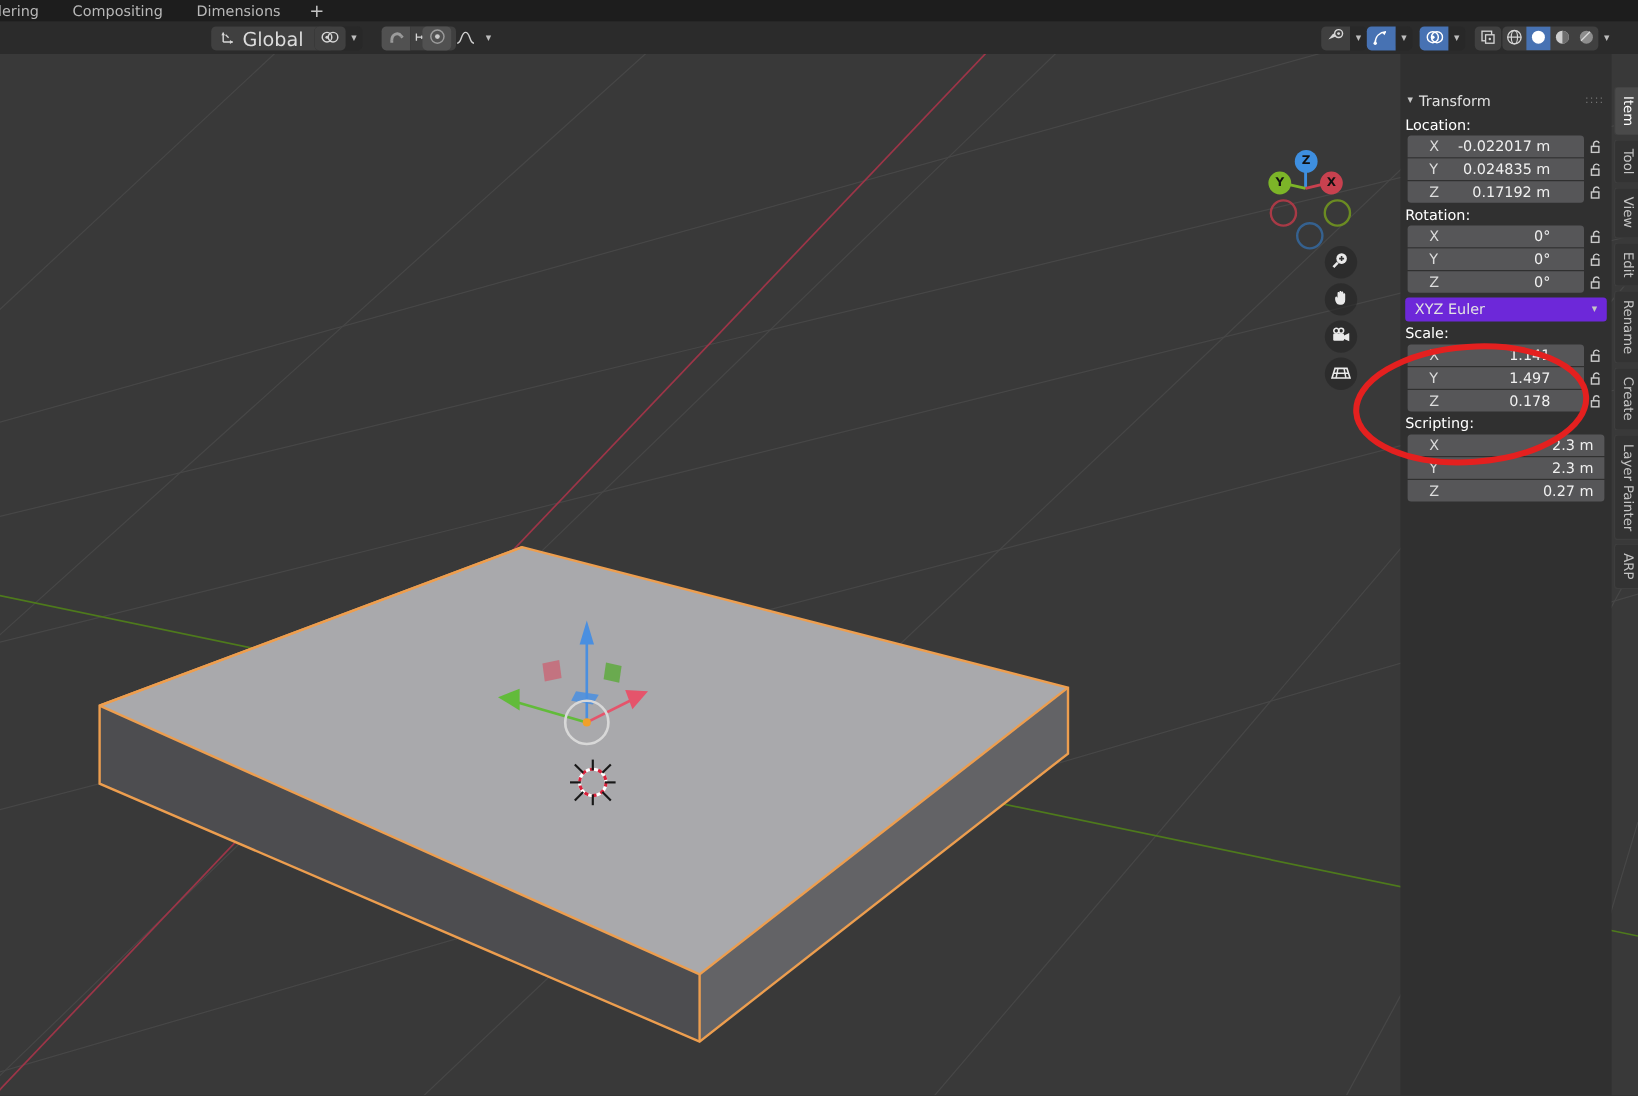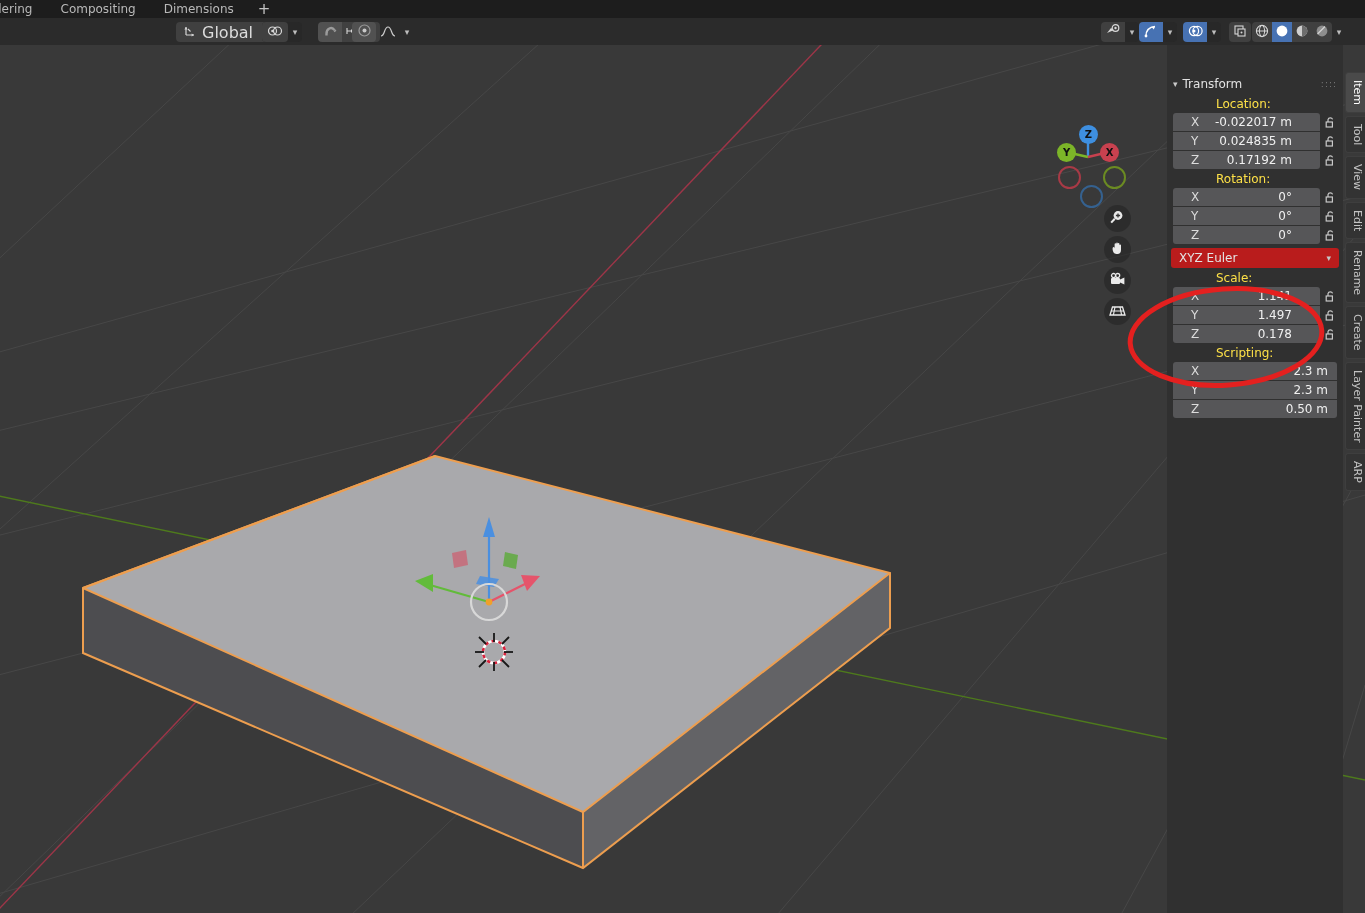--- a/index.html
+++ b/index.html
@@ -75,38 +75,38 @@
   .sidebar{
     position:absolute;right:22px;top:45px;width:176px;bottom:0;
     background:#303030;
   }
   .panel-head{
     display:flex;align-items:center;gap:5px;height:20px;padding:0 6px;margin-top:29px;
     color:#e2e2e2;font-size:12px;
   }
   .panel-head .tri{font-size:9px;color:#c9c9c9;}
   .dots{margin-left:auto;color:#777;font-size:9px;letter-spacing:1px;}
-  .sec-label{color:#fde047;font-size:12px;padding:3px 0 2px 4px;margin-left:45px;}
+  .sec-label{color:#ffffff;font-size:12px;padding:3px 0 2px 4px;}
   .frow{display:flex;align-items:center;gap:3px;padding:0 2px;}
   .field{
     flex:1;height:18px;background:#565658;border-radius:3px;
     display:flex;align-items:center;position:relative;
     font-size:12px;color:#e6e6e6;
   }
   .field .ax{position:absolute;left:18px;color:#dcdcdc;}
   .field .val{position:absolute;right:28px;color:#f0f0f0;}
   .field.dim .val{right:9px;}
   .stack{margin:0 4px;}
   .stack .field{border-radius:0;margin:0;}
   .stack .frow:first-child .field{border-radius:3px 3px 0 0;}
   .stack .frow:last-child .field{border-radius:0 0 3px 3px;}
   .stack .frow+.frow{margin-top:1px;}
   .lock{width:14px;display:flex;align-items:center;justify-content:center;}
   .dropdown{
-    margin:4px 4px 0 4px;height:20px;background:#b91c1c;border-radius:3px;
+    margin:4px 4px 0 4px;height:20px;background:#6d28d9;border-radius:3px;
     display:flex;align-items:center;padding:0 8px;color:#e3e3e3;font-size:12px;text-align:right;
   }
   .dropdown .chevd{margin-left:auto;font-size:9px;color:#c6c6c6;}
 
   
   .vtabs{position:absolute;right:0;top:72px;width:22px;}
   .vtab{
     width:18px;margin-left:2px;margin-bottom:3px;background:#333333;
     border-radius:3px 0 0 3px;color:#c4c4c4;font-size:11px;
     writing-mode:vertical-rl;text-orientation:mixed;
@@ -563,21 +563,21 @@
       </div>
       <div class="frow">
         <div class="field dim">
           <span class="ax">Y</span>
           <span class="val">2.3 m</span>
         </div>
       </div>
       <div class="frow">
         <div class="field dim">
           <span class="ax">Z</span>
-          <span class="val">0.50 m</span>
+          <span class="val">0.27 m</span>
         </div>
       </div>
     </div>
   </div>
 
   <div class="vtabs">
     <div class="vtab active">Item</div>
     <div class="vtab">Tool</div>
     <div class="vtab">View</div>
     <div class="vtab">Edit</div>

